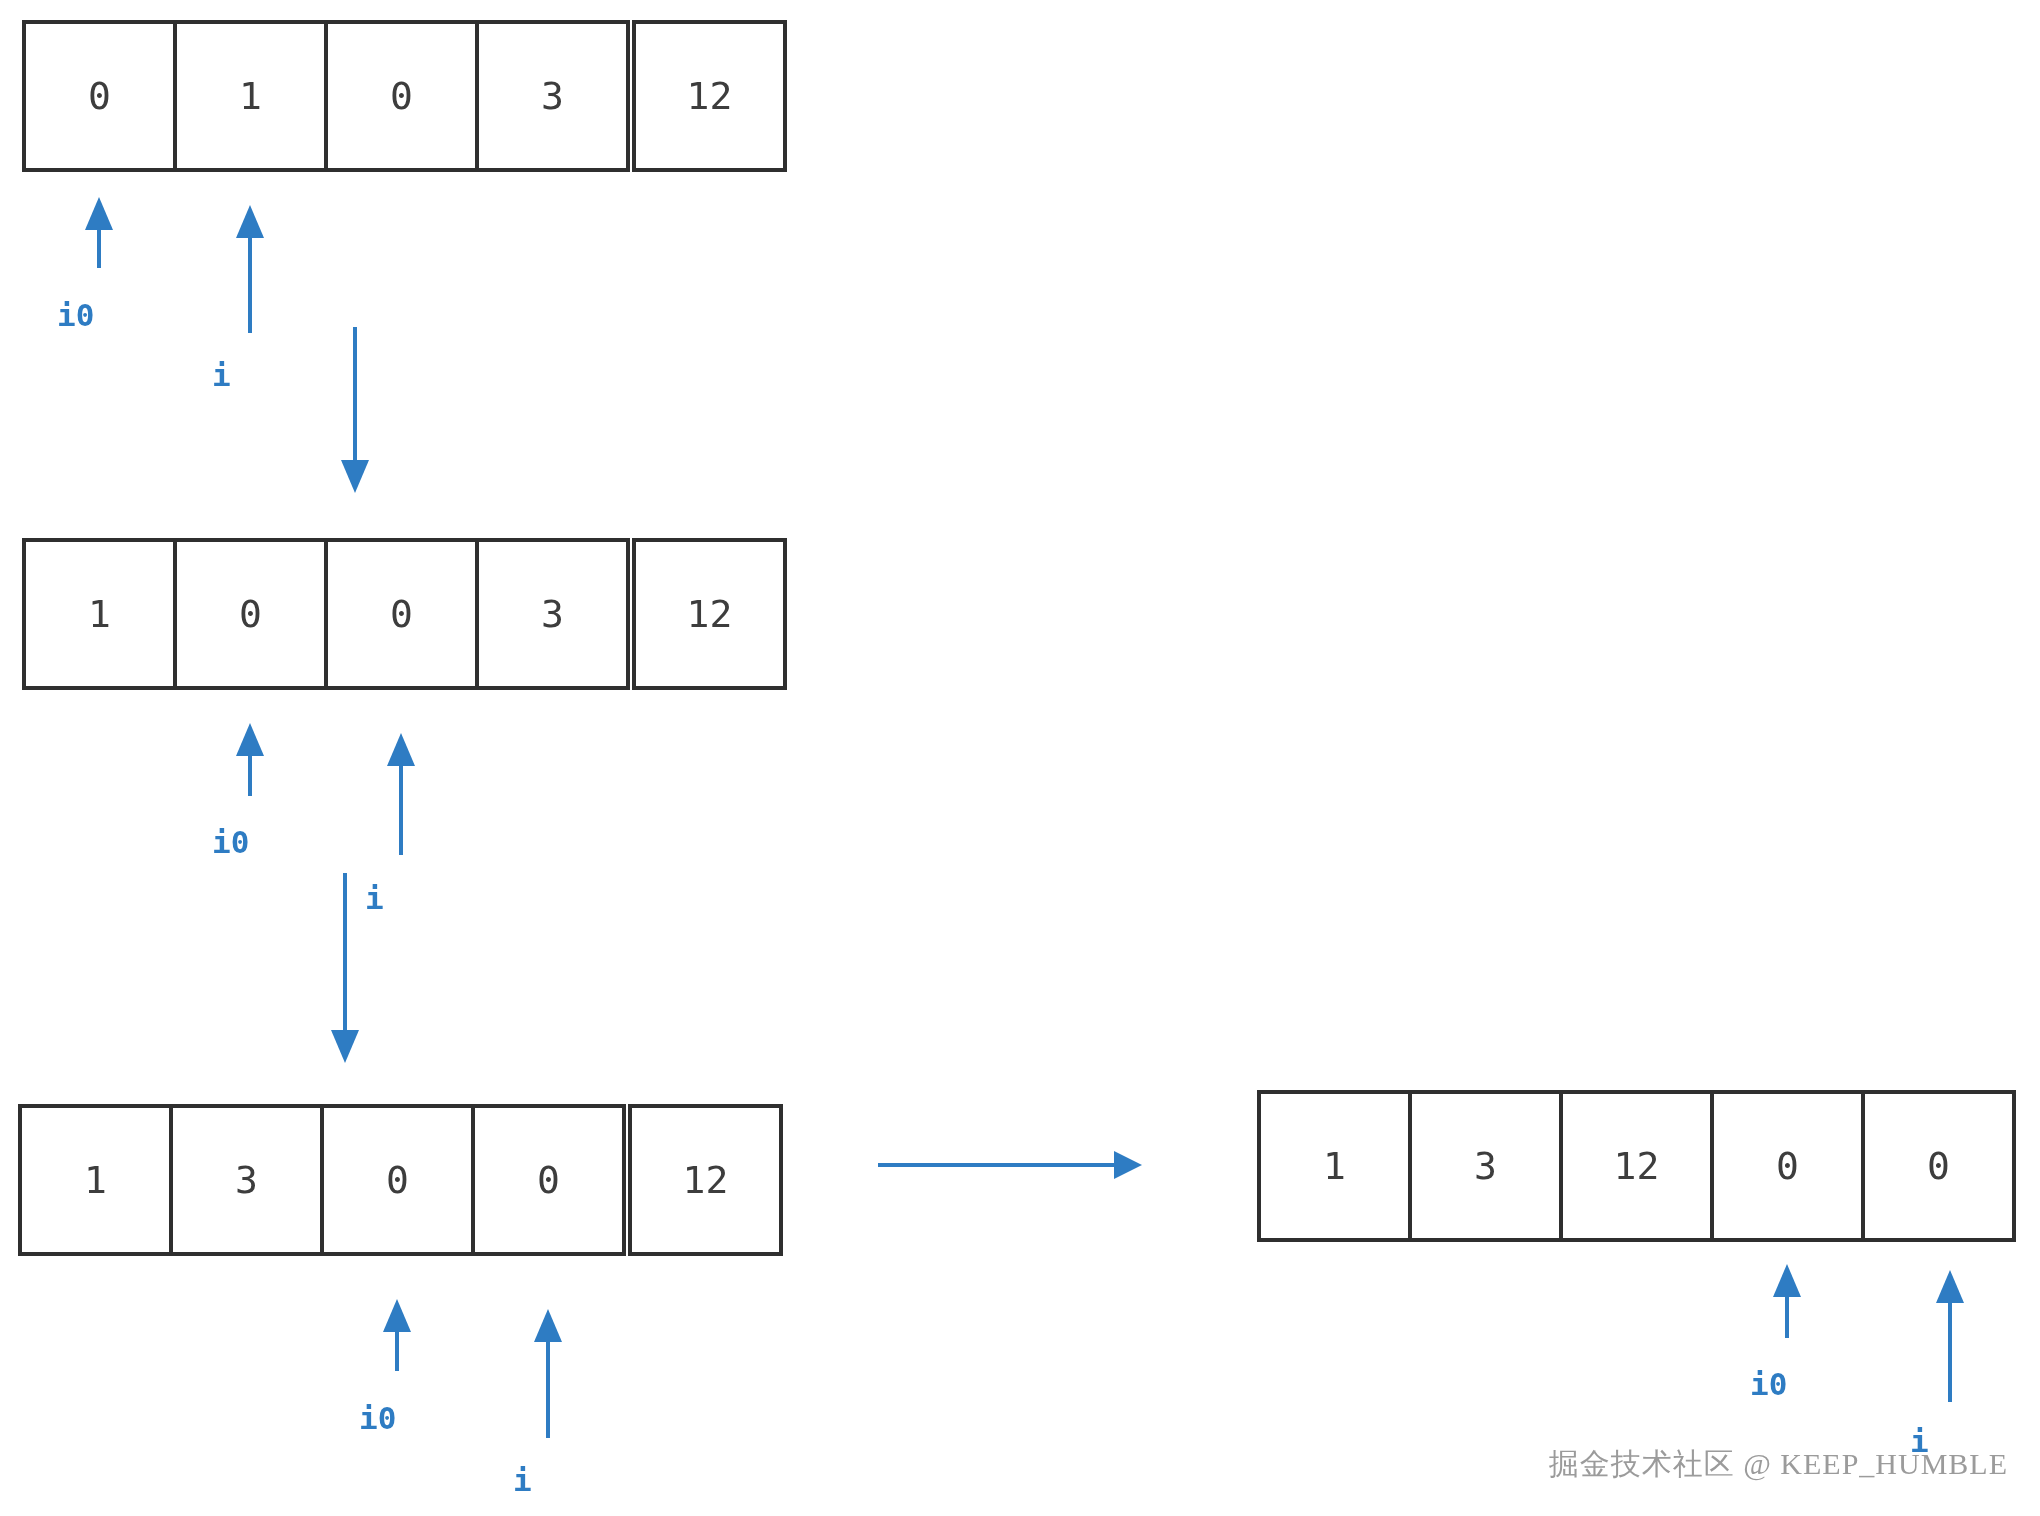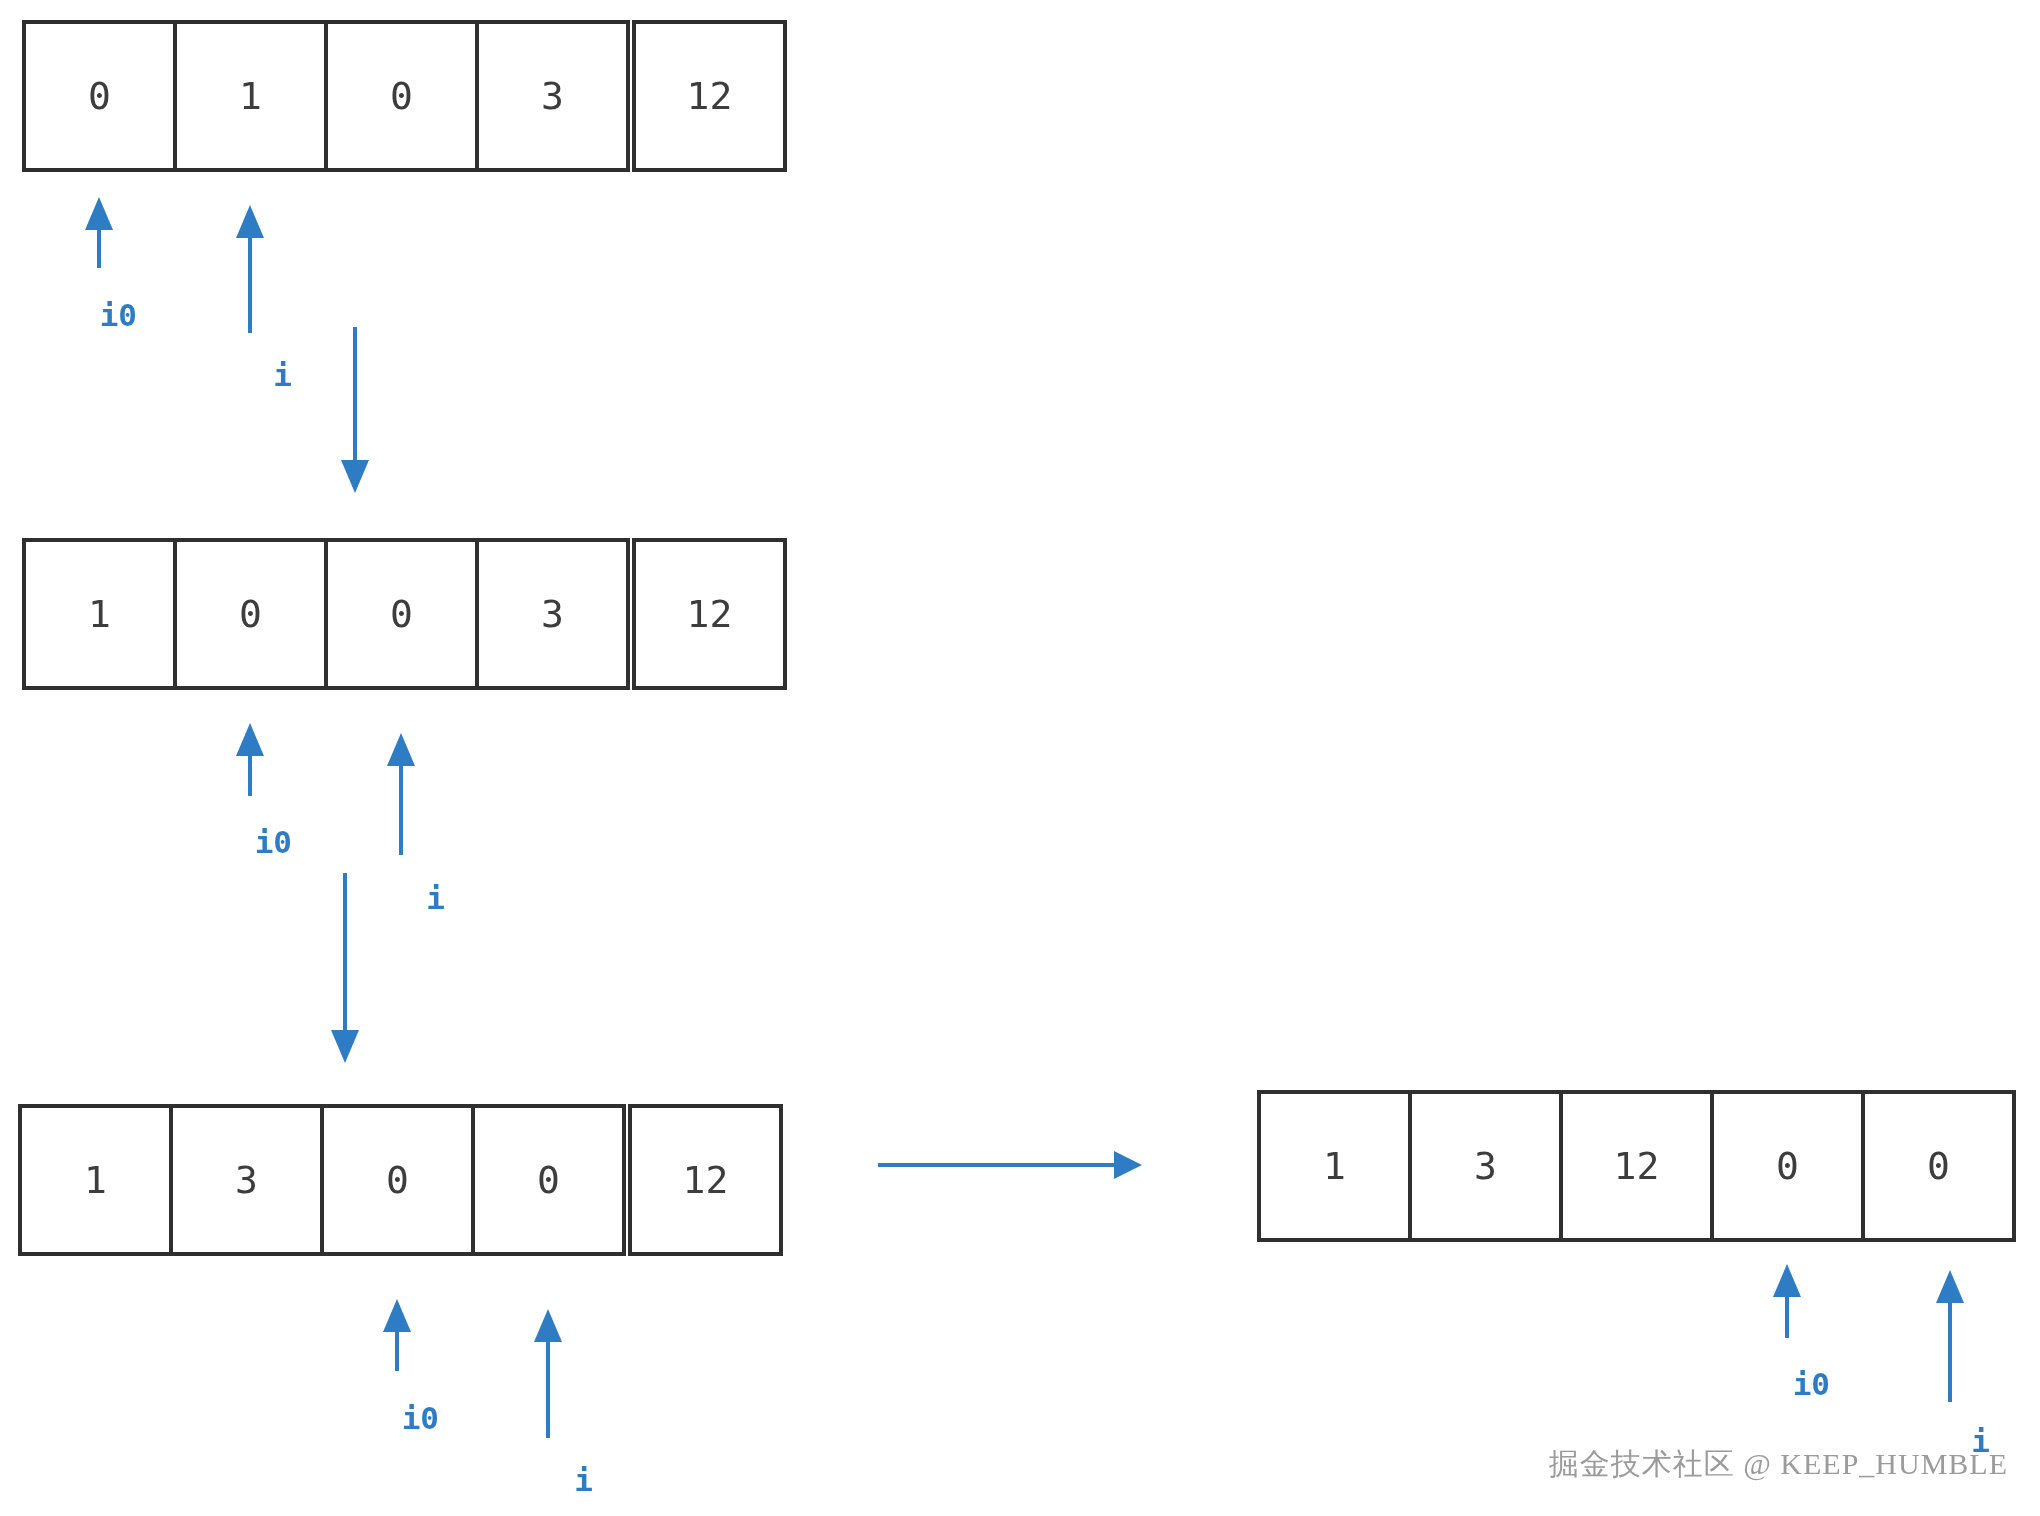--- a/index.html
+++ b/index.html
@@ -94,21 +94,21 @@
 
   
   .dI { left: 341px; top: 327px; } .dI .shaft-v { height: 133px; }
   .dJ { left: 331px; top: 873px; } .dJ .shaft-v { height: 157px; }
   .rK { left: 878px; top: 1151px; } .rK .shaft-h { width: 236px; }
 
   
   .plabel {
     position: absolute;
     width: 80px;
-    text-align: right;
+    text-align: left;
     font-family: "DejaVu Sans Mono", monospace;
     font-weight: bold;
     font-size: 31px;
     line-height: 40px;
     color: var(--accent);
   }
   .lbl1 { left: 57px;   top: 295px;  }
   .lbl2 { left: 212px;  top: 355px;  }
   .lbl3 { left: 212px;  top: 822px;  }
   .lbl4 { left: 365px;  top: 878px;  }

